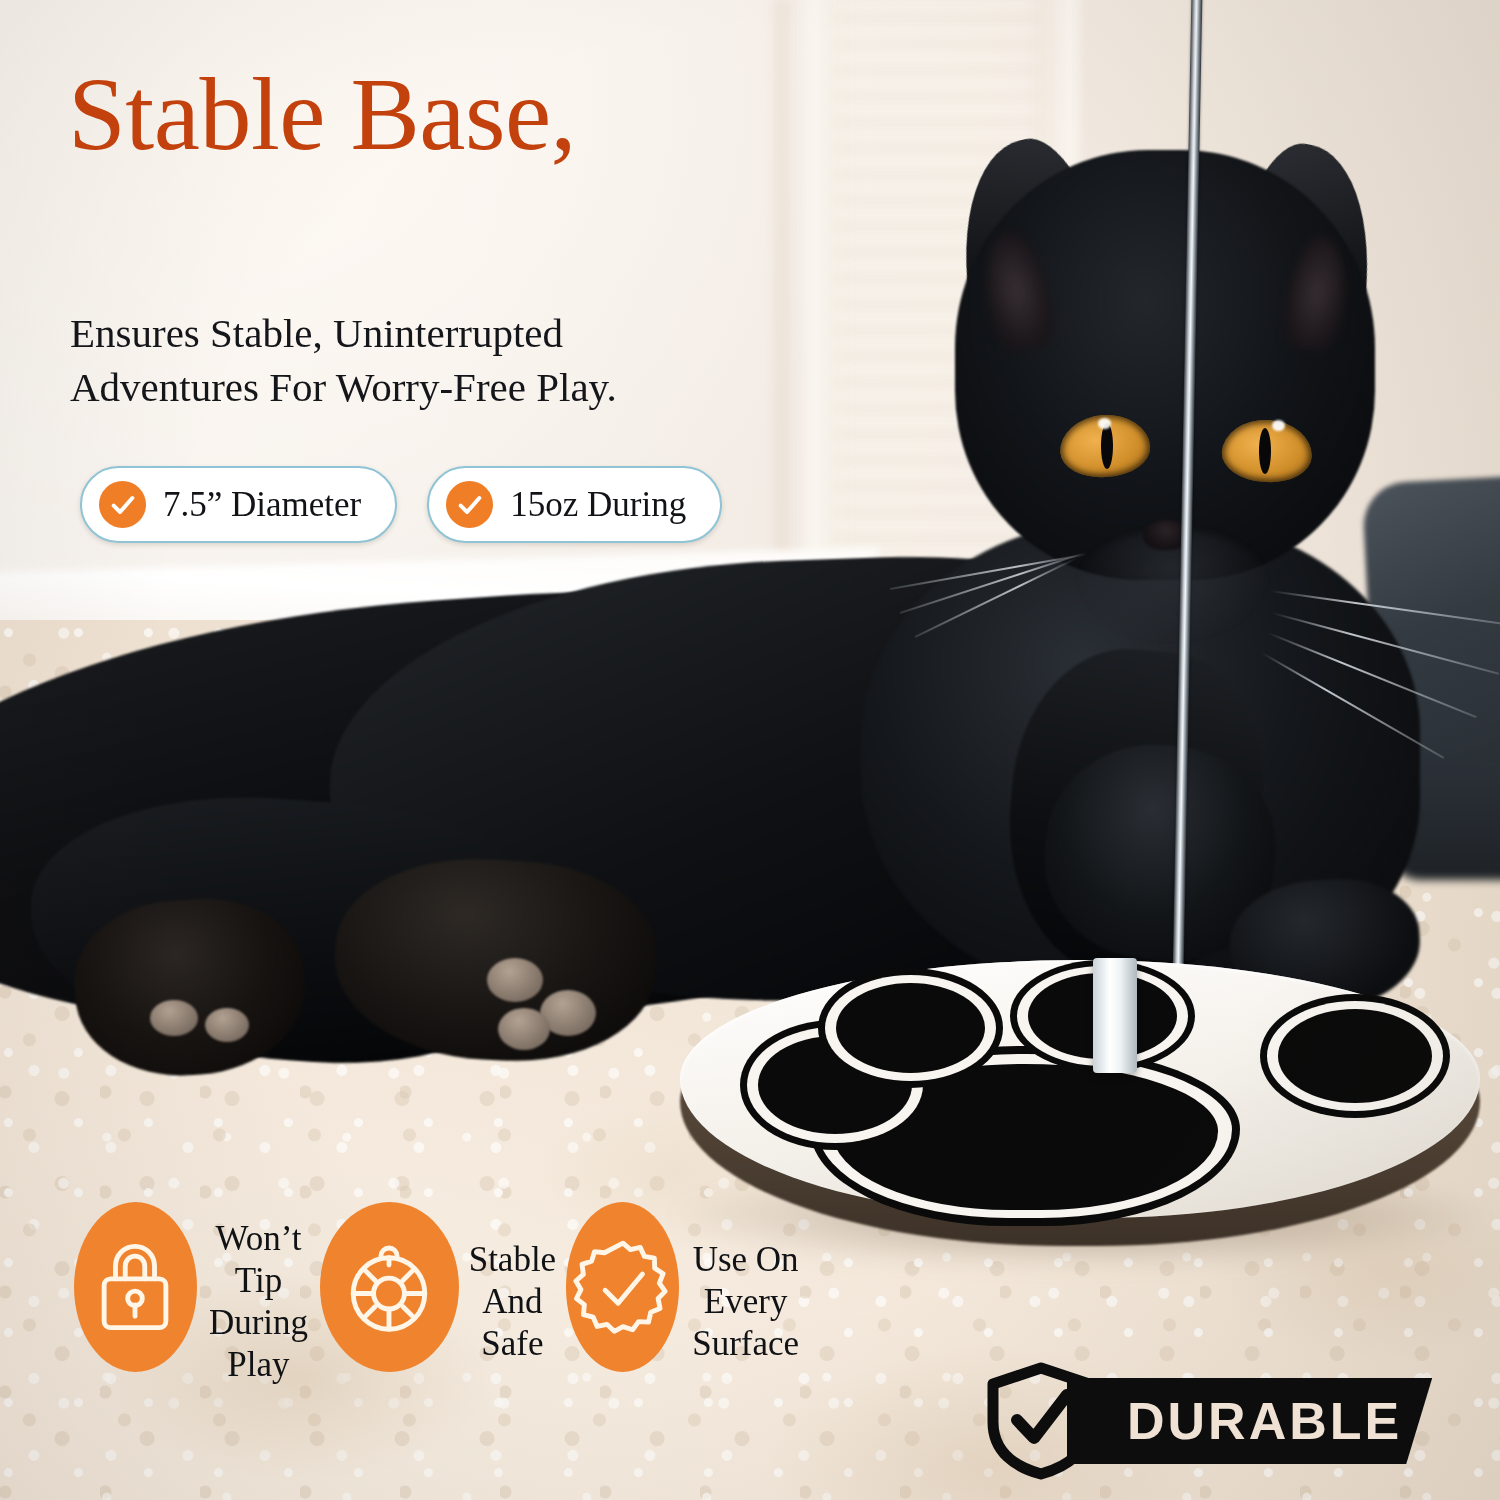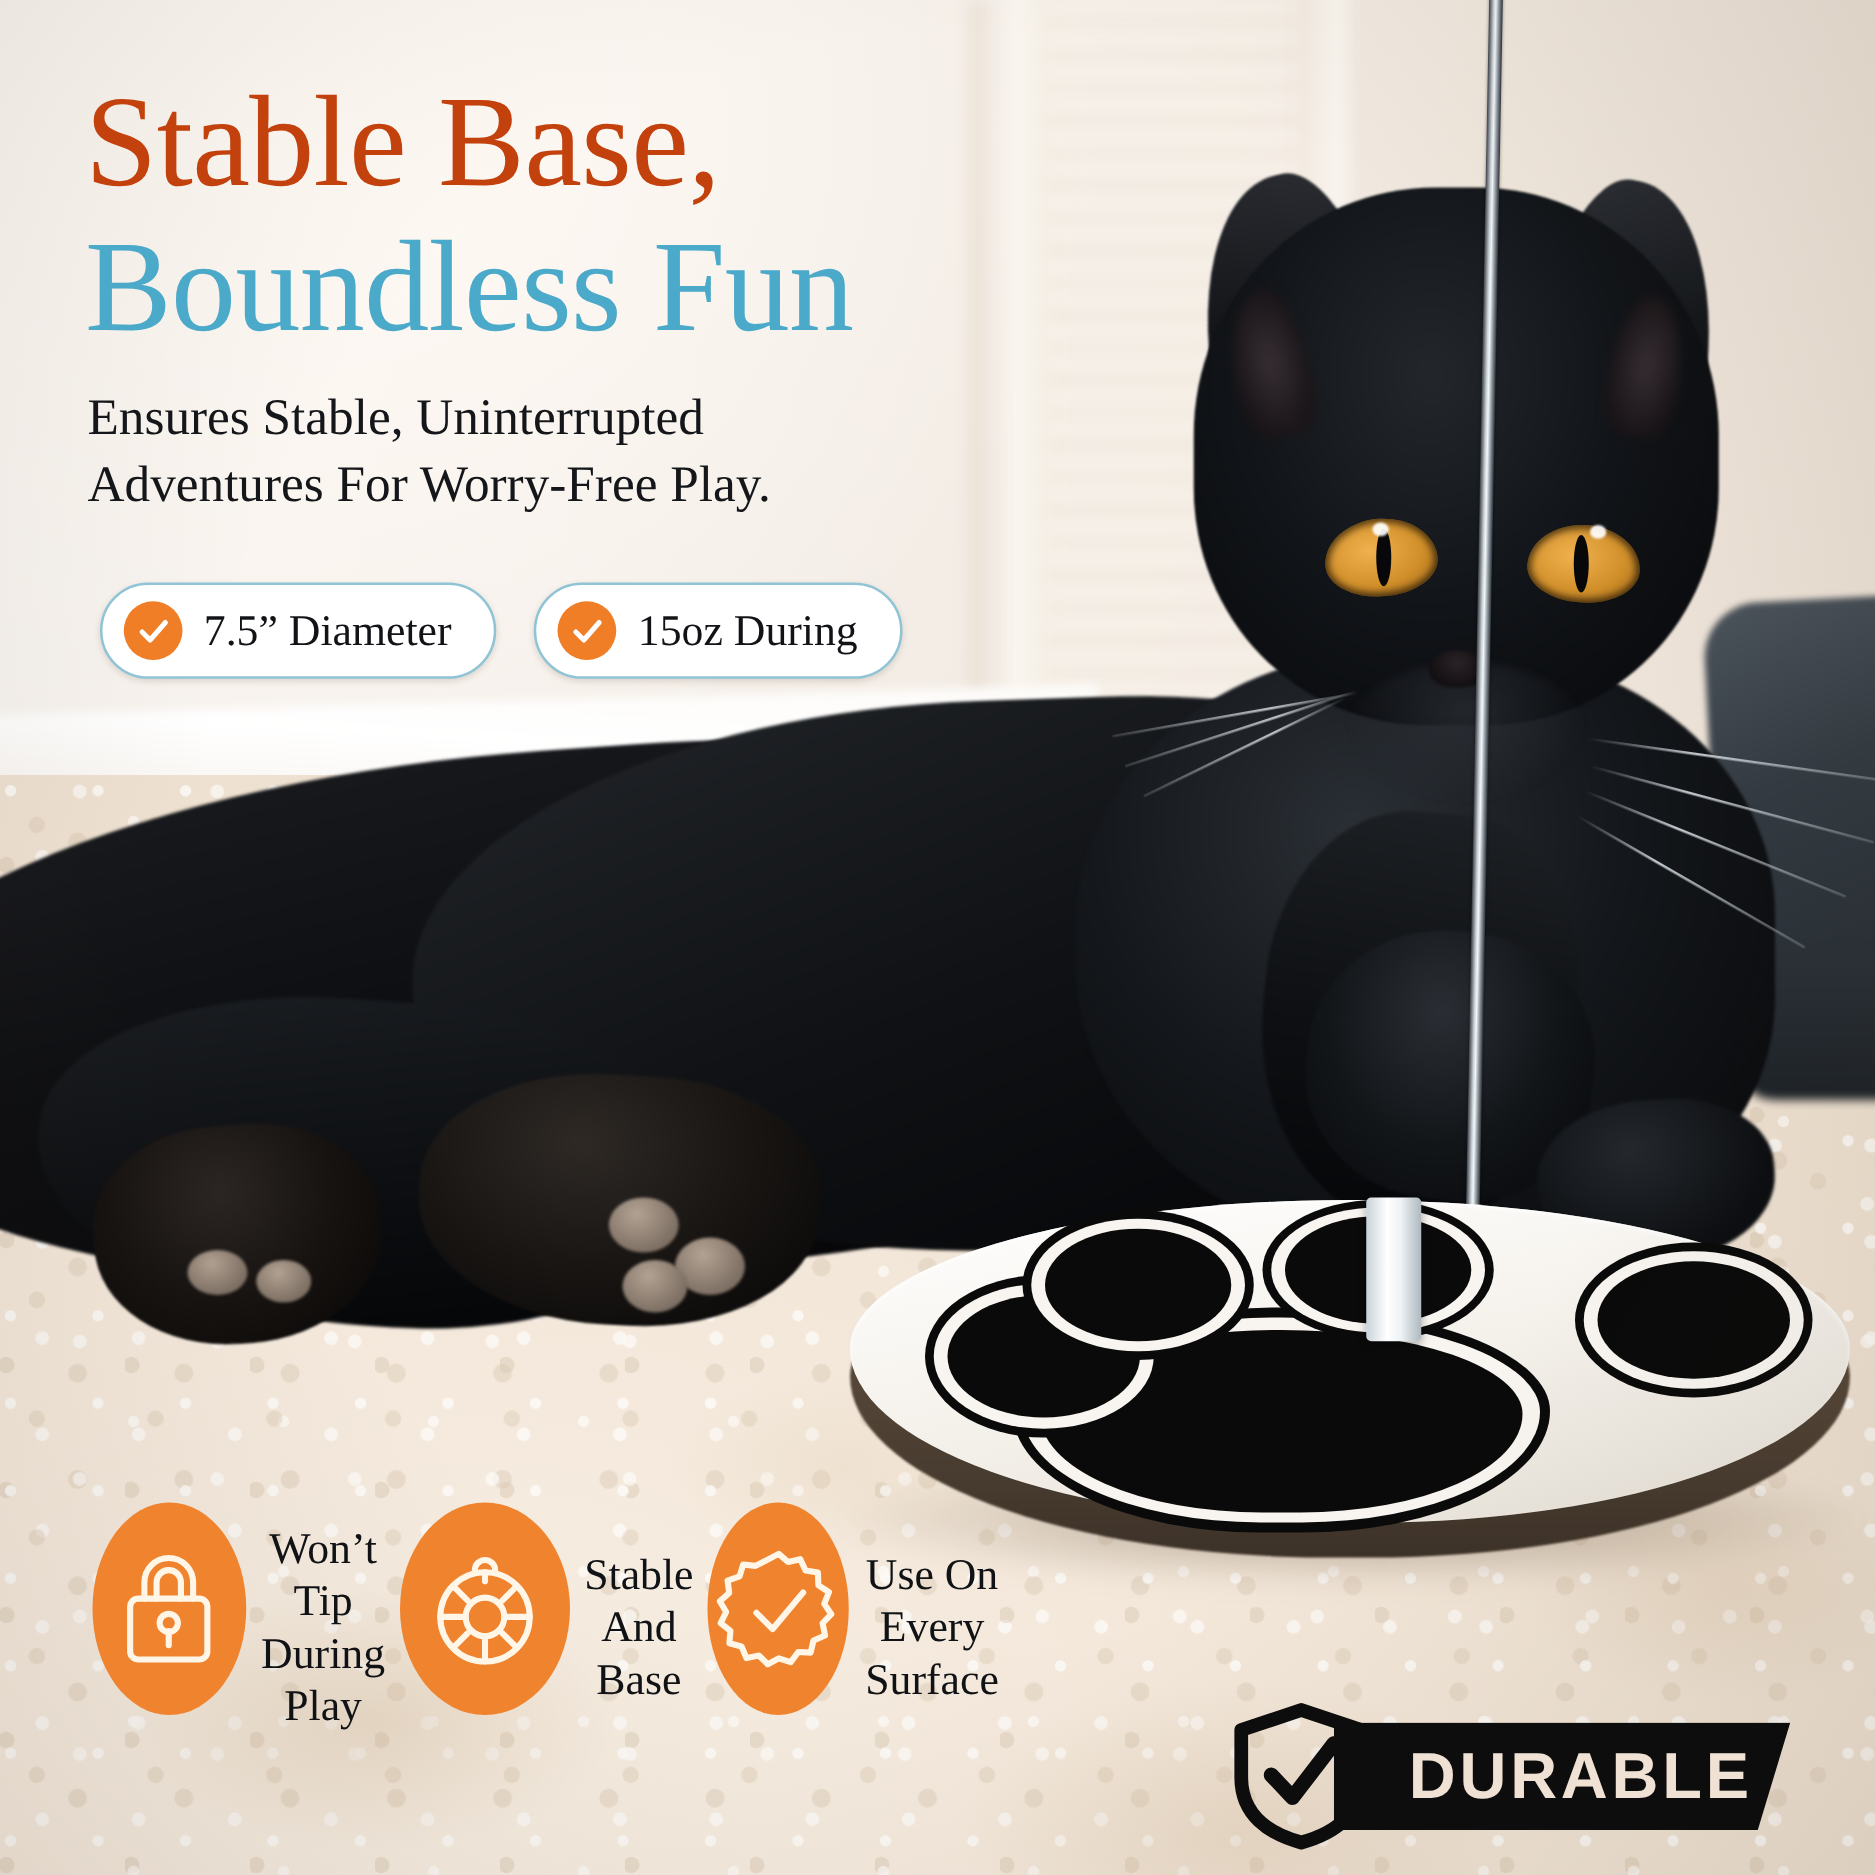--- a/index.html
+++ b/index.html
@@ -466,21 +466,20 @@
         <div class="pawmark pm-blk" style="left:598px;top:49px;width:154px;height:94px;"></div>
       </div>
       <div class="base-post"></div>
     </div>
 
     <div class="photo-soft"></div>
   </div>
 
   <div class="headline">
     <span class="hl-1">Stable Base,</span>
-    <span class="hl-2">Boundless Fun</span>
   </div>
 
   <div class="subhead">
     <span>Ensures Stable, Uninterrupted</span>
     <span>Adventures For Worry-Free Play.</span>
   </div>
 
   <div class="pills">
     <div class="pill">
       <span class="pill-check">
@@ -526,21 +525,21 @@
           <path d="M16.5 21 l7 7"></path>
           <path d="M10 36 h12.5"></path>
           <path d="M16.5 51 l7 -7"></path>
           <path d="M32 58 v-12.5"></path>
           <path d="M47.5 51 l-7 -7"></path>
           <path d="M54 36 h-12.5"></path>
           <path d="M47.5 21 l-7 7"></path>
         </svg>
       </div>
       <div class="feat-label">Stable
-And Base</div>
+And Safe</div>
     </div>
 
     <div class="feature">
       <div class="feat-circle">
         <svg viewBox="0 0 64 64" fill="none" stroke="#FFF6E8" stroke-width="3" stroke-linecap="round" stroke-linejoin="round">
           <path d="M32 5 l4.6 4.0 6.0 -1.4 2.6 5.6 6.1 1.0 0.2 6.2 5.2 3.4 -2.3 5.8 3.5 5.1 -4.3 4.4 1.2 6.1 -5.7 2.4 -1.4 6.0 -6.1 -0.3 -3.7 5.0 -5.9 -1.9 -5.4 2.9 -4.4 -4.3 -6.1 1.3 -2.4 -5.7 -6.0 -1.6 0.5 -6.1 -4.8 -3.8 2.7 -5.5 -3.1 -5.3 4.6 -4.1 -0.8 -6.1 5.9 -2.0 1.8 -5.9 6.1 0.7z"></path>
           <polyline points="21,34 29,42 44,24"></polyline>
         </svg>
       </div>
       <div class="feat-label">Use On

